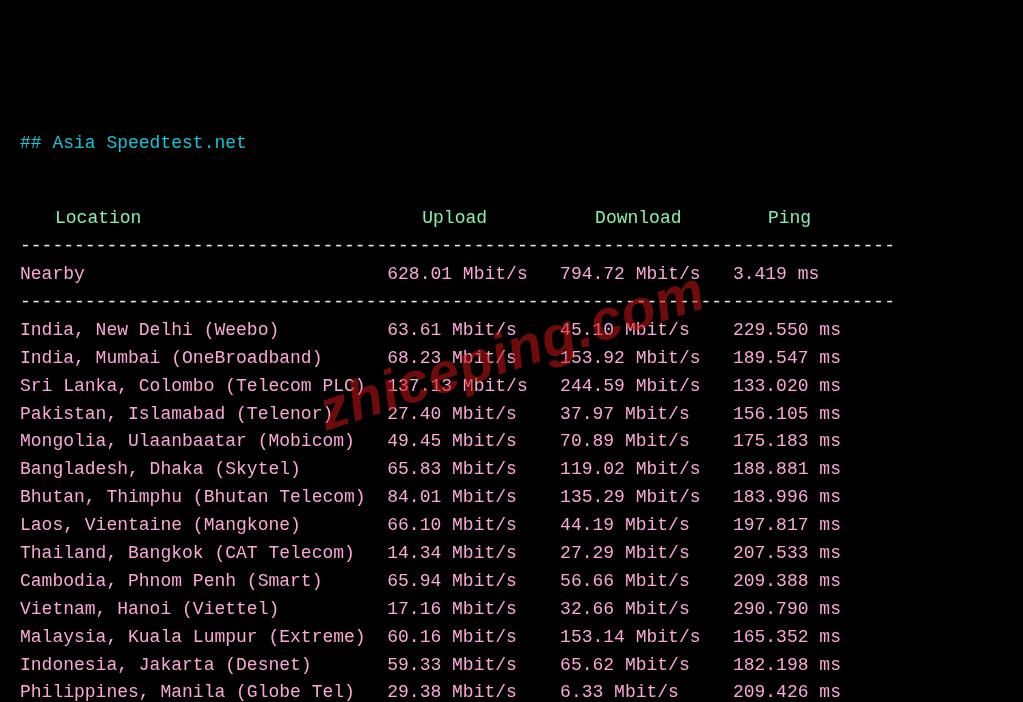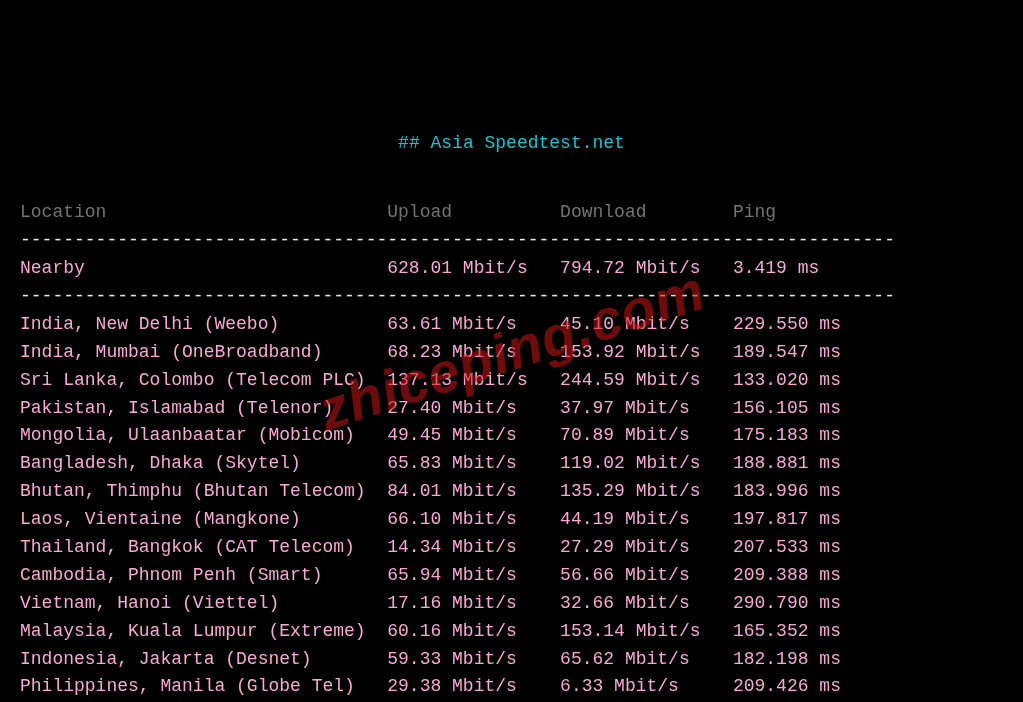--- a/index.html
+++ b/index.html
@@ -15,25 +15,25 @@
       line-height: 1.55;
       padding: 18px 20px;
       white-space: pre;
       width: 1023px;
       height: 702px;
       overflow: hidden;
       position: relative;
     }
     .title {
       color: #16c3d4;
-      margin-bottom: 14px;
-      text-align: center;
+      margin-bottom: 20px;
     }
     .header-row {
-      color: #737373;
+      color: #86efac;
+      margin-left: 35px;
     }
     .sep {
       color: #e8e8e8;
       letter-spacing: 0;
     }
     .row {
       color: #f9a8d4;
     }
     .watermark {
       position: absolute;

